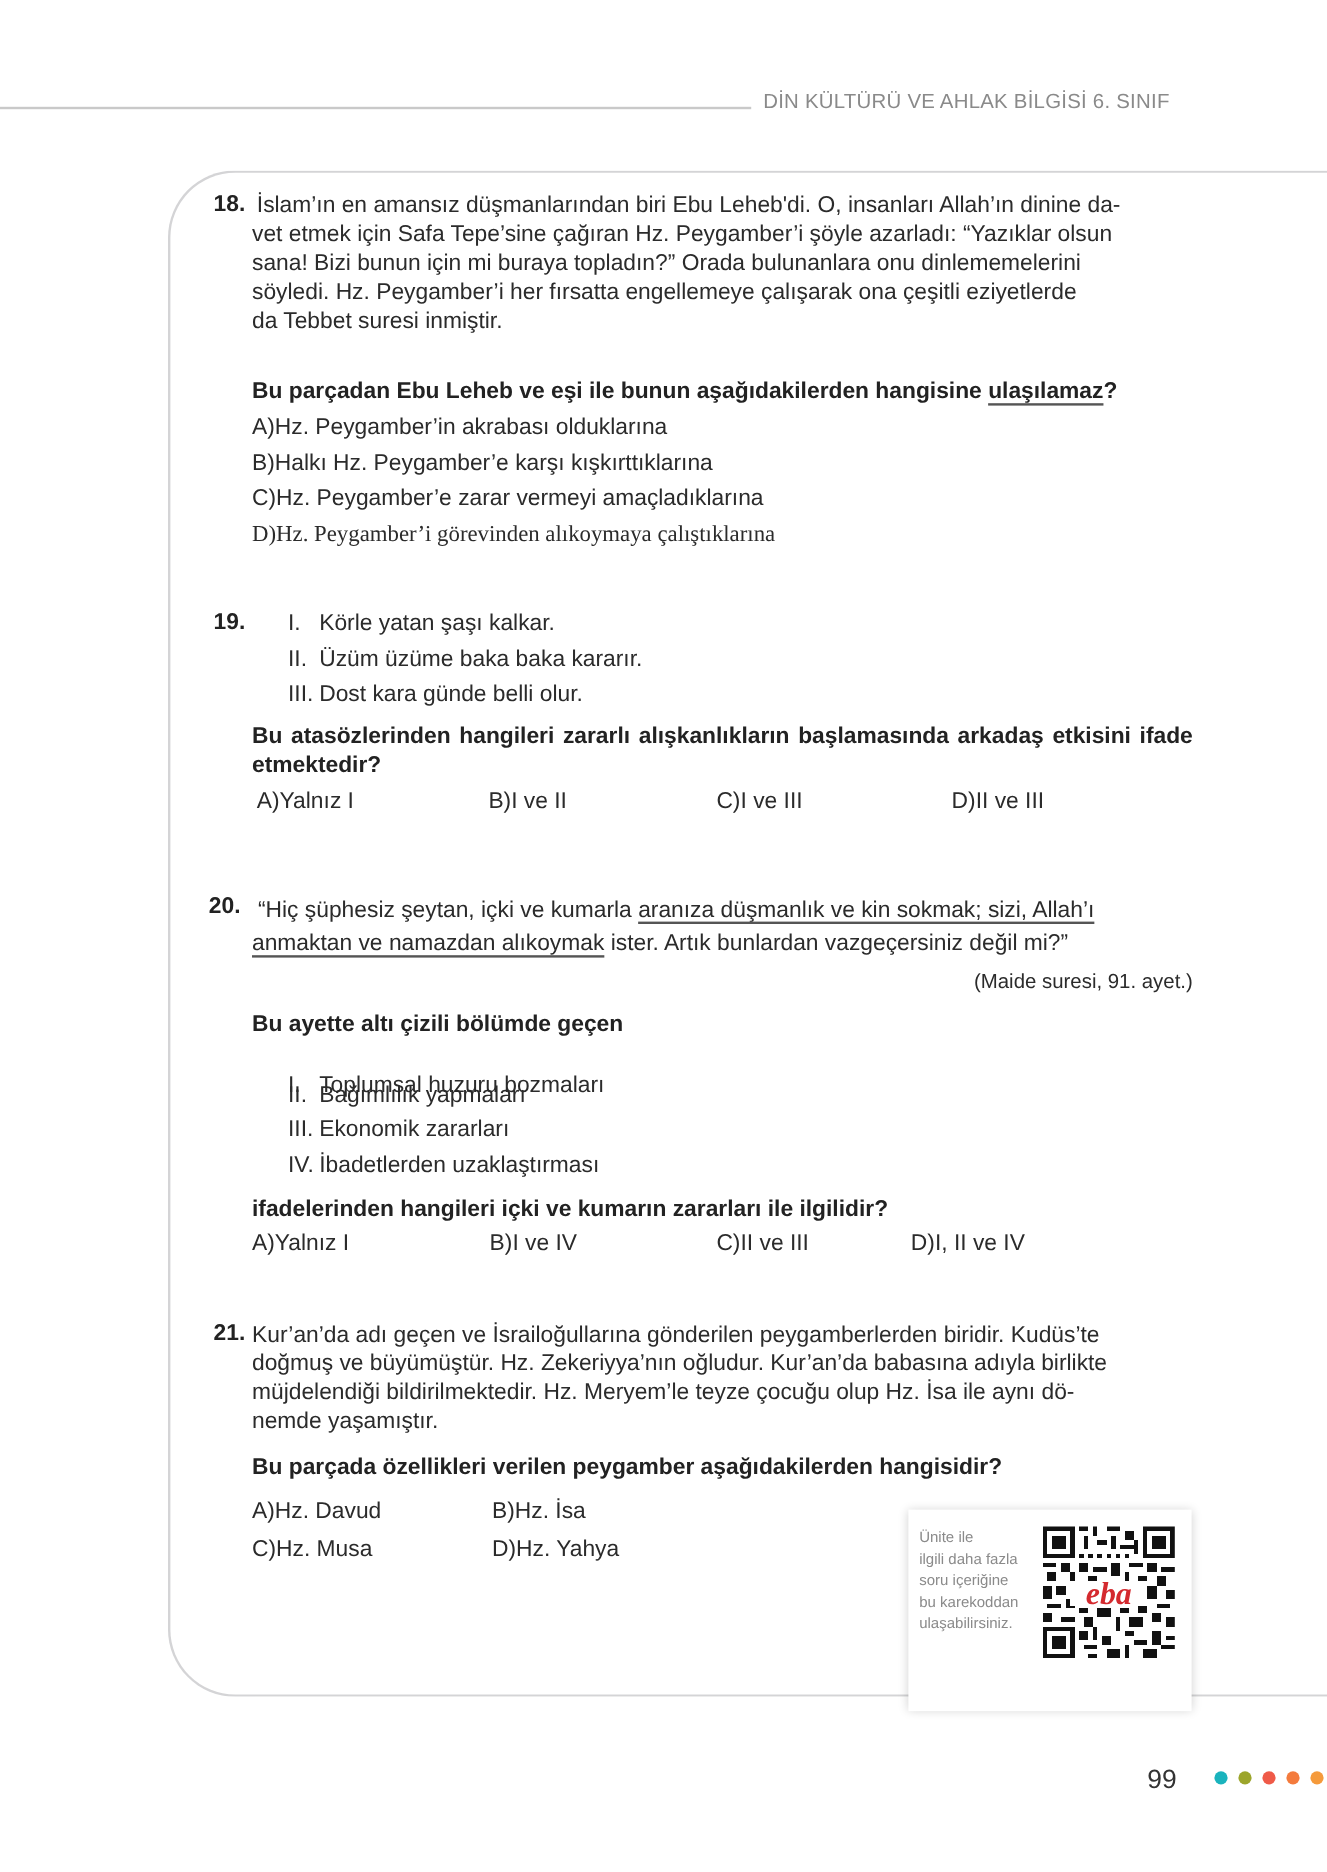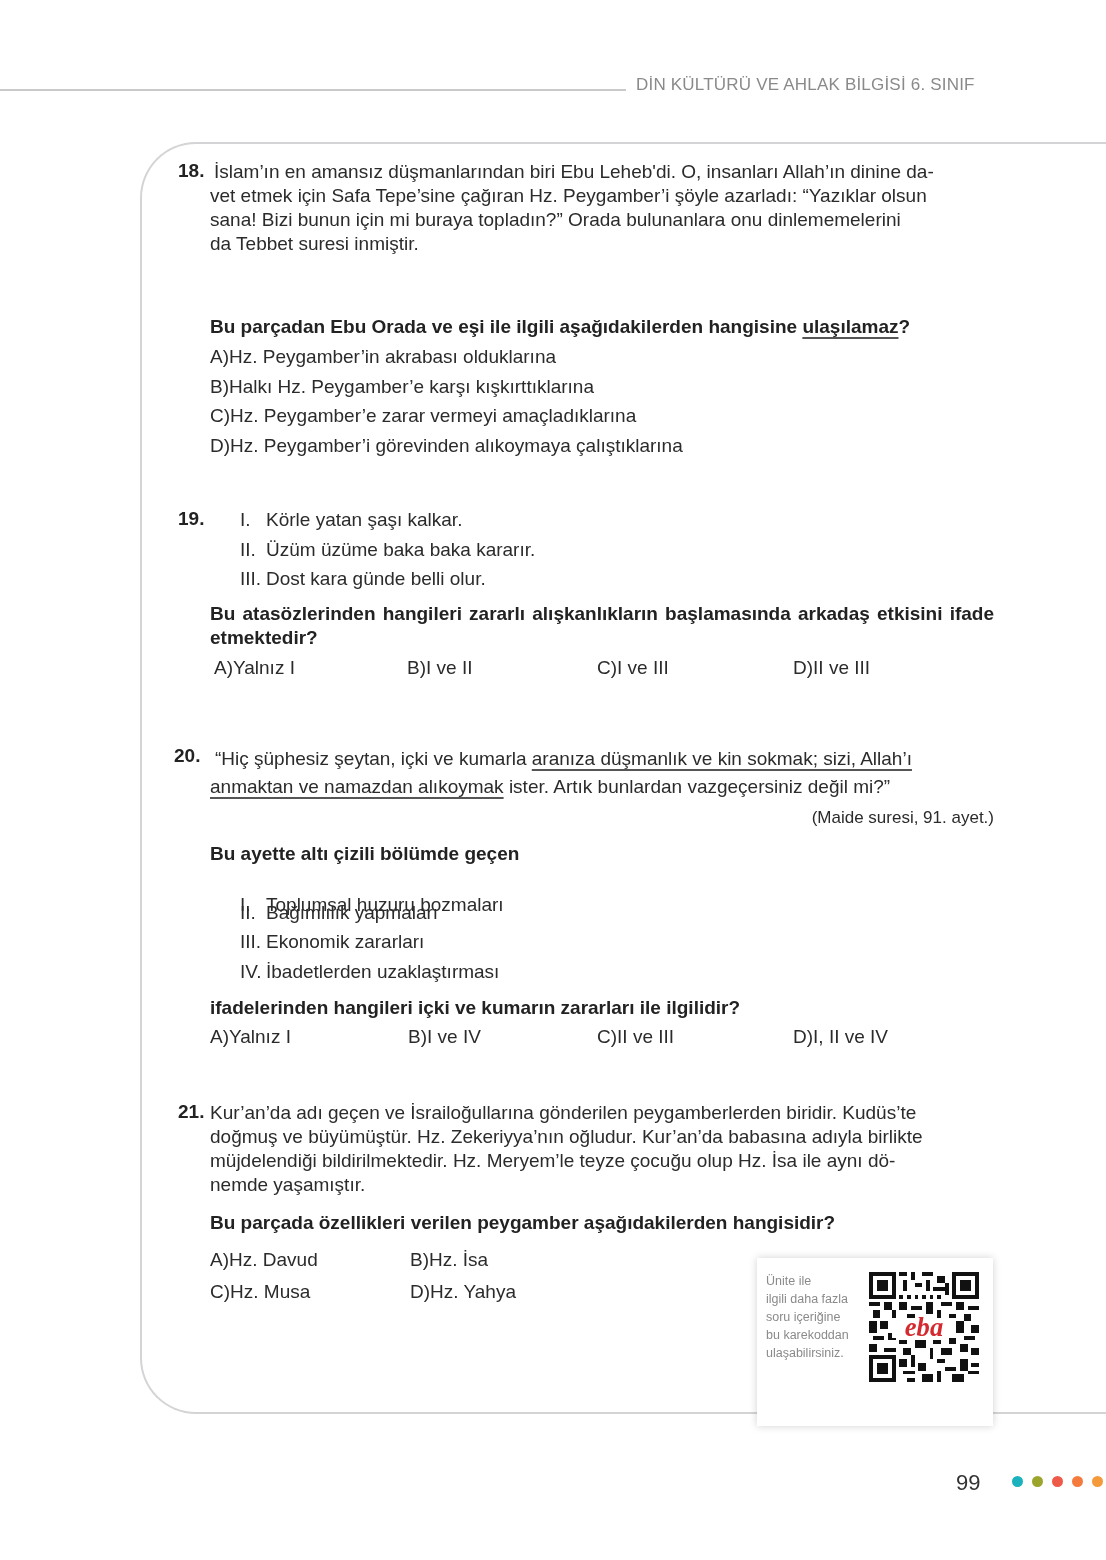--- a/index.html
+++ b/index.html
@@ -39,29 +39,30 @@
 <div class="header-title">DİN KÜLTÜRÜ VE AHLAK BİLGİSİ  6. SINIF</div>
 
 <div class="frame"></div>
 
 <div>
   <div class="qnum" style="top:160px;">18.</div>
   <div class="para" style="top:160px;">
     <div style="padding-left:4px;">İslam’ın en amansız düşmanlarından biri Ebu Leheb'di. O, insanları Allah’ın dinine da-</div>
     <div>vet etmek için Safa Tepe’sine çağıran Hz. Peygamber’i şöyle azarladı: “Yazıklar olsun</div>
     <div>sana! Bizi bunun için mi buraya topladın?” Orada bulunanlara onu dinlememelerini</div>
+    <div>söyledi. Hz. Peygamber’i her fırsatta engellemeye çalışarak ona çeşitli eziyetlerde</div>
     <div>da Tebbet suresi inmiştir.</div>
   </div>
   <div class="stem" style="top:315px;">
-    <span>Bu parçadan Ebu Orada ve eşi ile ilgili aşağıdakilerden hangisine </span><span class="ul">ulaşılamaz</span><span>?</span>
+    <span>Bu parçadan Ebu Leheb ve eşi ile bunun aşağıdakilerden hangisine </span><span class="ul">ulaşılamaz</span><span>?</span>
   </div>
   <div class="opt" style="left:210px; top:345px;"><span class="letter">A)</span><span>Hz. Peygamber’in akrabası olduklarına</span></div>
   <div class="opt" style="left:210px; top:375px;"><span class="letter">B)</span><span>Halkı Hz. Peygamber’e karşı kışkırttıklarına</span></div>
   <div class="opt" style="left:210px; top:404px;"><span class="letter">C)</span><span>Hz. Peygamber’e zarar vermeyi amaçladıklarına</span></div>
-  <div class="opt" style="left:210px; top:434px;"><span class="letter">D)</span><span>Hz. Peygamber’i görevinden alıkoymaya çalıştıklarına</span></div>
+  <div class="opt" style="left:210px; top:434px;font-family:Liberation Serif, serif;"><span class="letter">D)</span><span>Hz. Peygamber’i görevinden alıkoymaya çalıştıklarına</span></div>
 </div>
 
 <div>
   <div class="qnum" style="top:508px;">19.</div>
   <div class="roman" style="top:508px;"><span class="rn">I.</span><span>Körle yatan şaşı kalkar.</span></div>
   <div class="roman" style="top:538px;"><span class="rn">II.</span><span>Üzüm üzüme baka baka kararır.</span></div>
   <div class="roman" style="top:567px;"><span class="rn">III.</span><span>Dost kara günde belli olur.</span></div>
   <div class="stem" style="top:602px;">Bu atasözlerinden hangileri zararlı alışkanlıkların başlamasında arkadaş etkisini ifade etmektedir?</div>
   <div class="opt" style="left:214px; top:656px;"><span>A)</span><span>Yalnız I</span></div>
   <div class="opt" style="left:407px; top:656px;"><span>B)</span><span>I ve II</span></div>
@@ -78,21 +79,21 @@
   <div class="source" style="top:808px;">(Maide suresi, 91. ayet.)</div>
   <div class="stem" style="top:842px;">Bu ayette altı çizili bölümde geçen</div>
   <div class="roman" style="top:871px;margin-top:22px;"><span class="rn">I.</span><span>Toplumsal huzuru bozmaları</span></div>
   <div class="roman" style="top:901px;"><span class="rn">II.</span><span>Bağımlılık yapmaları</span></div>
   <div class="roman" style="top:930px;"><span class="rn">III.</span><span>Ekonomik zararları</span></div>
   <div class="roman" style="top:960px;"><span class="rn">IV.</span><span>İbadetlerden uzaklaştırması</span></div>
   <div class="stem" style="top:996px;">ifadelerinden hangileri içki ve kumarın zararları ile ilgilidir?</div>
   <div class="opt" style="left:210px; top:1025px;"><span>A)</span><span>Yalnız I</span></div>
   <div class="opt" style="left:408px; top:1025px;"><span>B)</span><span>I ve IV</span></div>
   <div class="opt" style="left:597px; top:1025px;"><span>C)</span><span>II ve III</span></div>
-  <div class="opt" style="left:793px; top:1025px;"><span>D)</span><span>I, II ve IV</span></div>
+  <div class="opt" style="left:759px; top:1025px;"><span>D)</span><span>I, II ve IV</span></div>
 </div>
 
 <div>
   <div class="qnum" style="top:1101px;">21.</div>
   <div class="para" style="top:1101px;">
     <div>Kur’an’da adı geçen ve İsrailoğullarına gönderilen peygamberlerden biridir. Kudüs’te</div>
     <div>doğmuş ve büyümüştür. Hz. Zekeriyya’nın oğludur. Kur’an’da babasına adıyla birlikte</div>
     <div>müjdelendiği bildirilmektedir. Hz. Meryem’le teyze çocuğu olup Hz. İsa ile aynı dö-</div>
     <div>nemde yaşamıştır.</div>
   </div>

